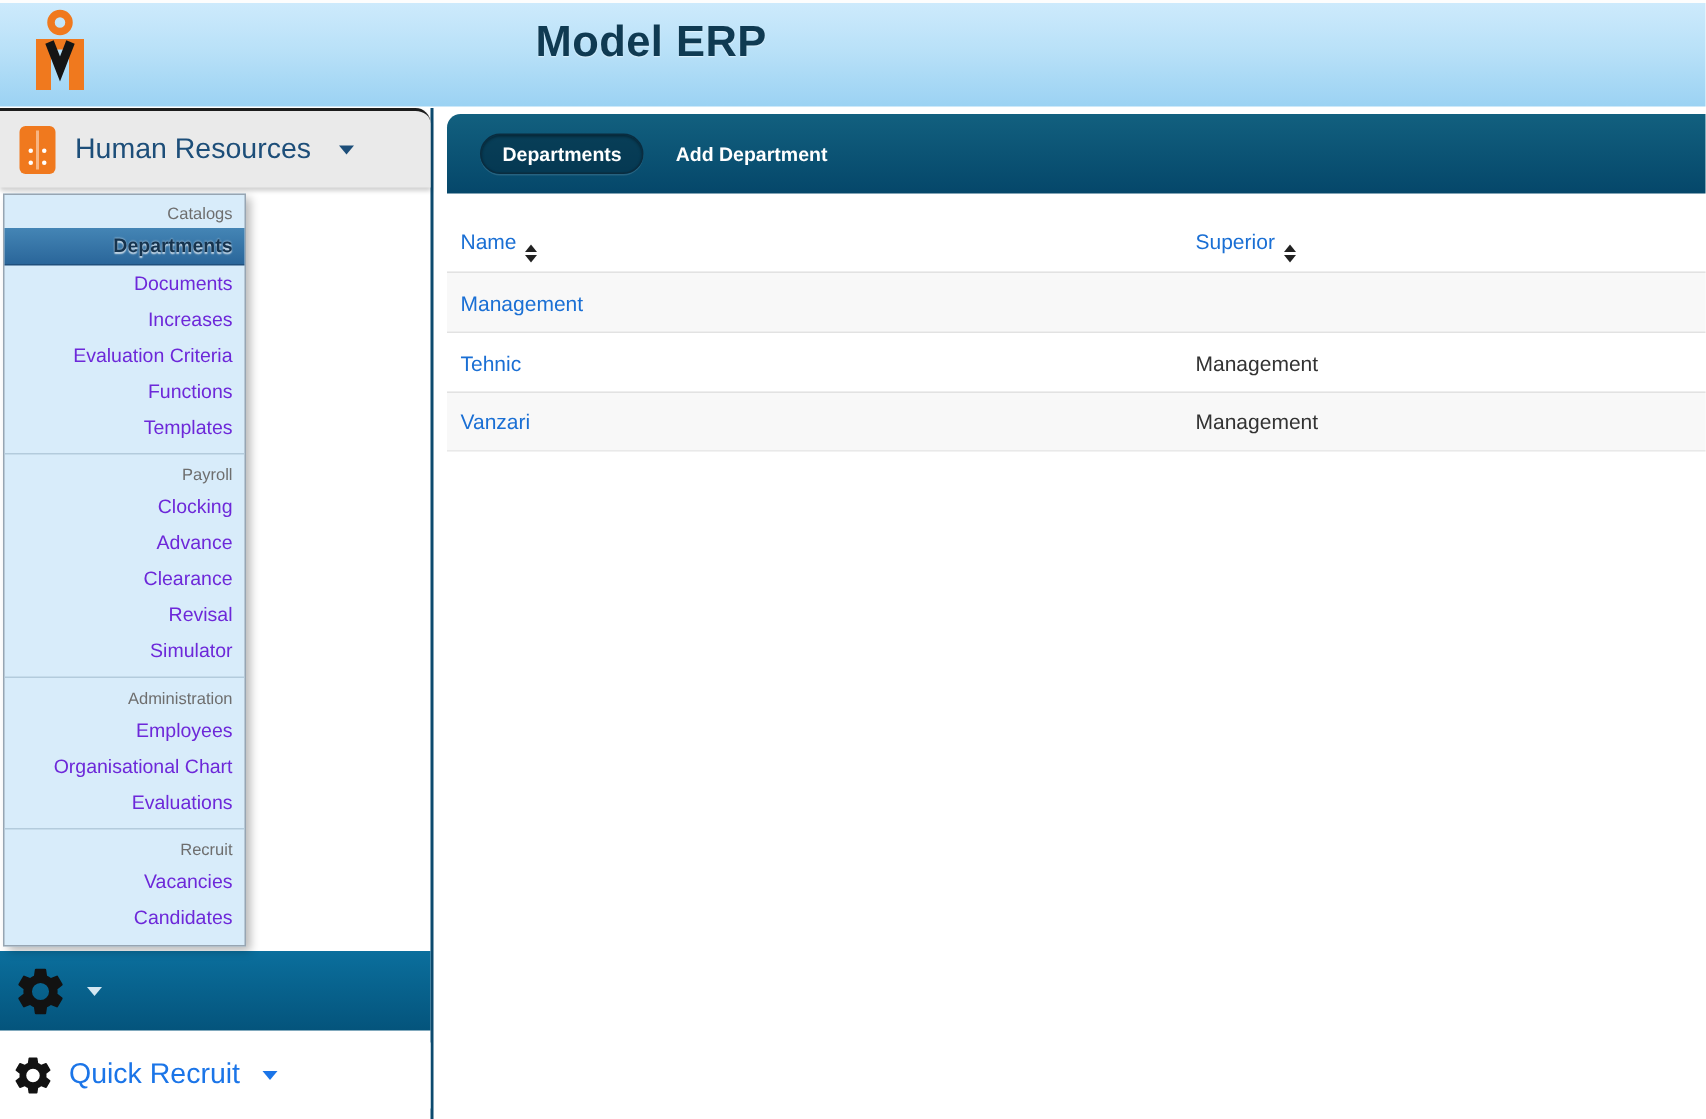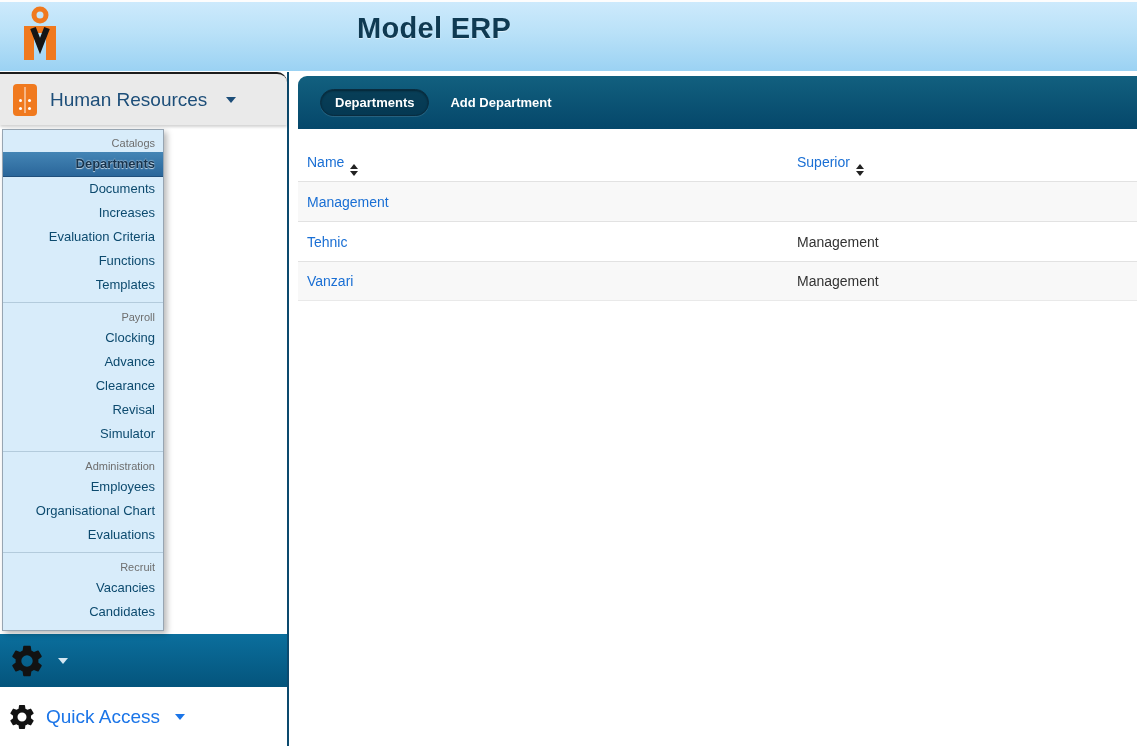--- a/index.html
+++ b/index.html
@@ -51,21 +51,21 @@
 
   
   .module-menu {
     position:absolute; left:2px; top:57px; width:162px;
     background:#d8ecfa; border:1px solid #97a5b2;
     box-shadow:3px 3px 6px rgba(0,0,0,.28);
     z-index:20; padding:2px 0 6px 0;text-align:right;
   }
   .menu-section-title { font-size:11px; color:#6e6e6e; padding:5px 8px 3px 7px; }
   .menu-item {
-    font-size:13px; color:#0c4a6e; padding:4px 8px; line-height:16px; cursor:pointer;
+    font-size:13px; color:#6d28d9; padding:4px 8px; line-height:16px; cursor:pointer;
   }
   .menu-item.selected {
     background:linear-gradient(180deg,#4485b5 0%,#2a669a 100%);
     border-bottom:1px solid #1f4f7c;
     color:#16334d; font-weight:bold;
     text-shadow:0 1px 1px rgba(255,255,255,.75), 0 -1px 1px rgba(255,255,255,.35);
   }
   .menu-divider { border-top:1px solid #b3cbdc; margin:5px 0 3px 0; }
 
   
@@ -142,21 +142,21 @@
     <svg viewBox="0 0 24 24">
       <path fill="#121212" d="M19.14 12.94c.04-.3.06-.61.06-.94 0-.32-.02-.64-.07-.94l2.03-1.58a.49.49 0 0 0 .12-.61l-1.92-3.32a.49.49 0 0 0-.59-.22l-2.39.96c-.5-.38-1.03-.7-1.62-.94l-.36-2.54a.48.48 0 0 0-.48-.41h-3.84c-.24 0-.43.17-.47.41l-.36 2.54c-.59.24-1.13.57-1.62.94l-2.39-.96a.49.49 0 0 0-.59.22L2.74 8.87c-.12.21-.08.47.12.61l2.03 1.58c-.05.3-.09.63-.09.94s.02.64.07.94l-2.03 1.58a.49.49 0 0 0-.12.61l1.92 3.32c.12.22.37.29.59.22l2.39-.96c.5.38 1.03.7 1.62.94l.36 2.54c.05.24.24.41.48.41h3.84c.24 0 .44-.17.47-.41l.36-2.54c.59-.24 1.13-.56 1.62-.94l2.39.96c.22.08.47 0 .59-.22l1.92-3.32c.12-.22.07-.47-.12-.61l-2.01-1.58zM12 15.6A3.6 3.6 0 1 1 12 8.4a3.6 3.6 0 0 1 0 7.2z"></path>
     </svg>
     <span class="caret light"></span>
   </div>
 
   <div class="quick-access">
     <svg viewBox="0 0 24 24">
       <path fill="#121212" d="M19.14 12.94c.04-.3.06-.61.06-.94 0-.32-.02-.64-.07-.94l2.03-1.58a.49.49 0 0 0 .12-.61l-1.92-3.32a.49.49 0 0 0-.59-.22l-2.39.96c-.5-.38-1.03-.7-1.62-.94l-.36-2.54a.48.48 0 0 0-.48-.41h-3.84c-.24 0-.43.17-.47.41l-.36 2.54c-.59.24-1.13.57-1.62.94l-2.39-.96a.49.49 0 0 0-.59.22L2.74 8.87c-.12.21-.08.47.12.61l2.03 1.58c-.05.3-.09.63-.09.94s.02.64.07.94l-2.03 1.58a.49.49 0 0 0-.12.61l1.92 3.32c.12.22.37.29.59.22l2.39-.96c.5.38 1.03.7 1.62.94l.36 2.54c.05.24.24.41.48.41h3.84c.24 0 .44-.17.47-.41l.36-2.54c.59-.24 1.13-.56 1.62-.94l2.39.96c.22.08.47 0 .59-.22l1.92-3.32c.12-.22.07-.47-.12-.61l-2.01-1.58zM12 15.6A3.6 3.6 0 1 1 12 8.4a3.6 3.6 0 0 1 0 7.2z"></path>
     </svg>
-    <span class="quick-access-label">Quick Access</span>
+    <span class="quick-access-label">Quick Recruit</span>
     <span class="caret blue"></span>
   </div>
 
   <div class="module-menu">
     <div class="menu-section-title">Catalogs</div>
     <div class="menu-item selected">Departments</div>
     <div class="menu-item">Documents</div>
     <div class="menu-item">Increases</div>
     <div class="menu-item">Evaluation Criteria</div>
     <div class="menu-item">Functions</div>

